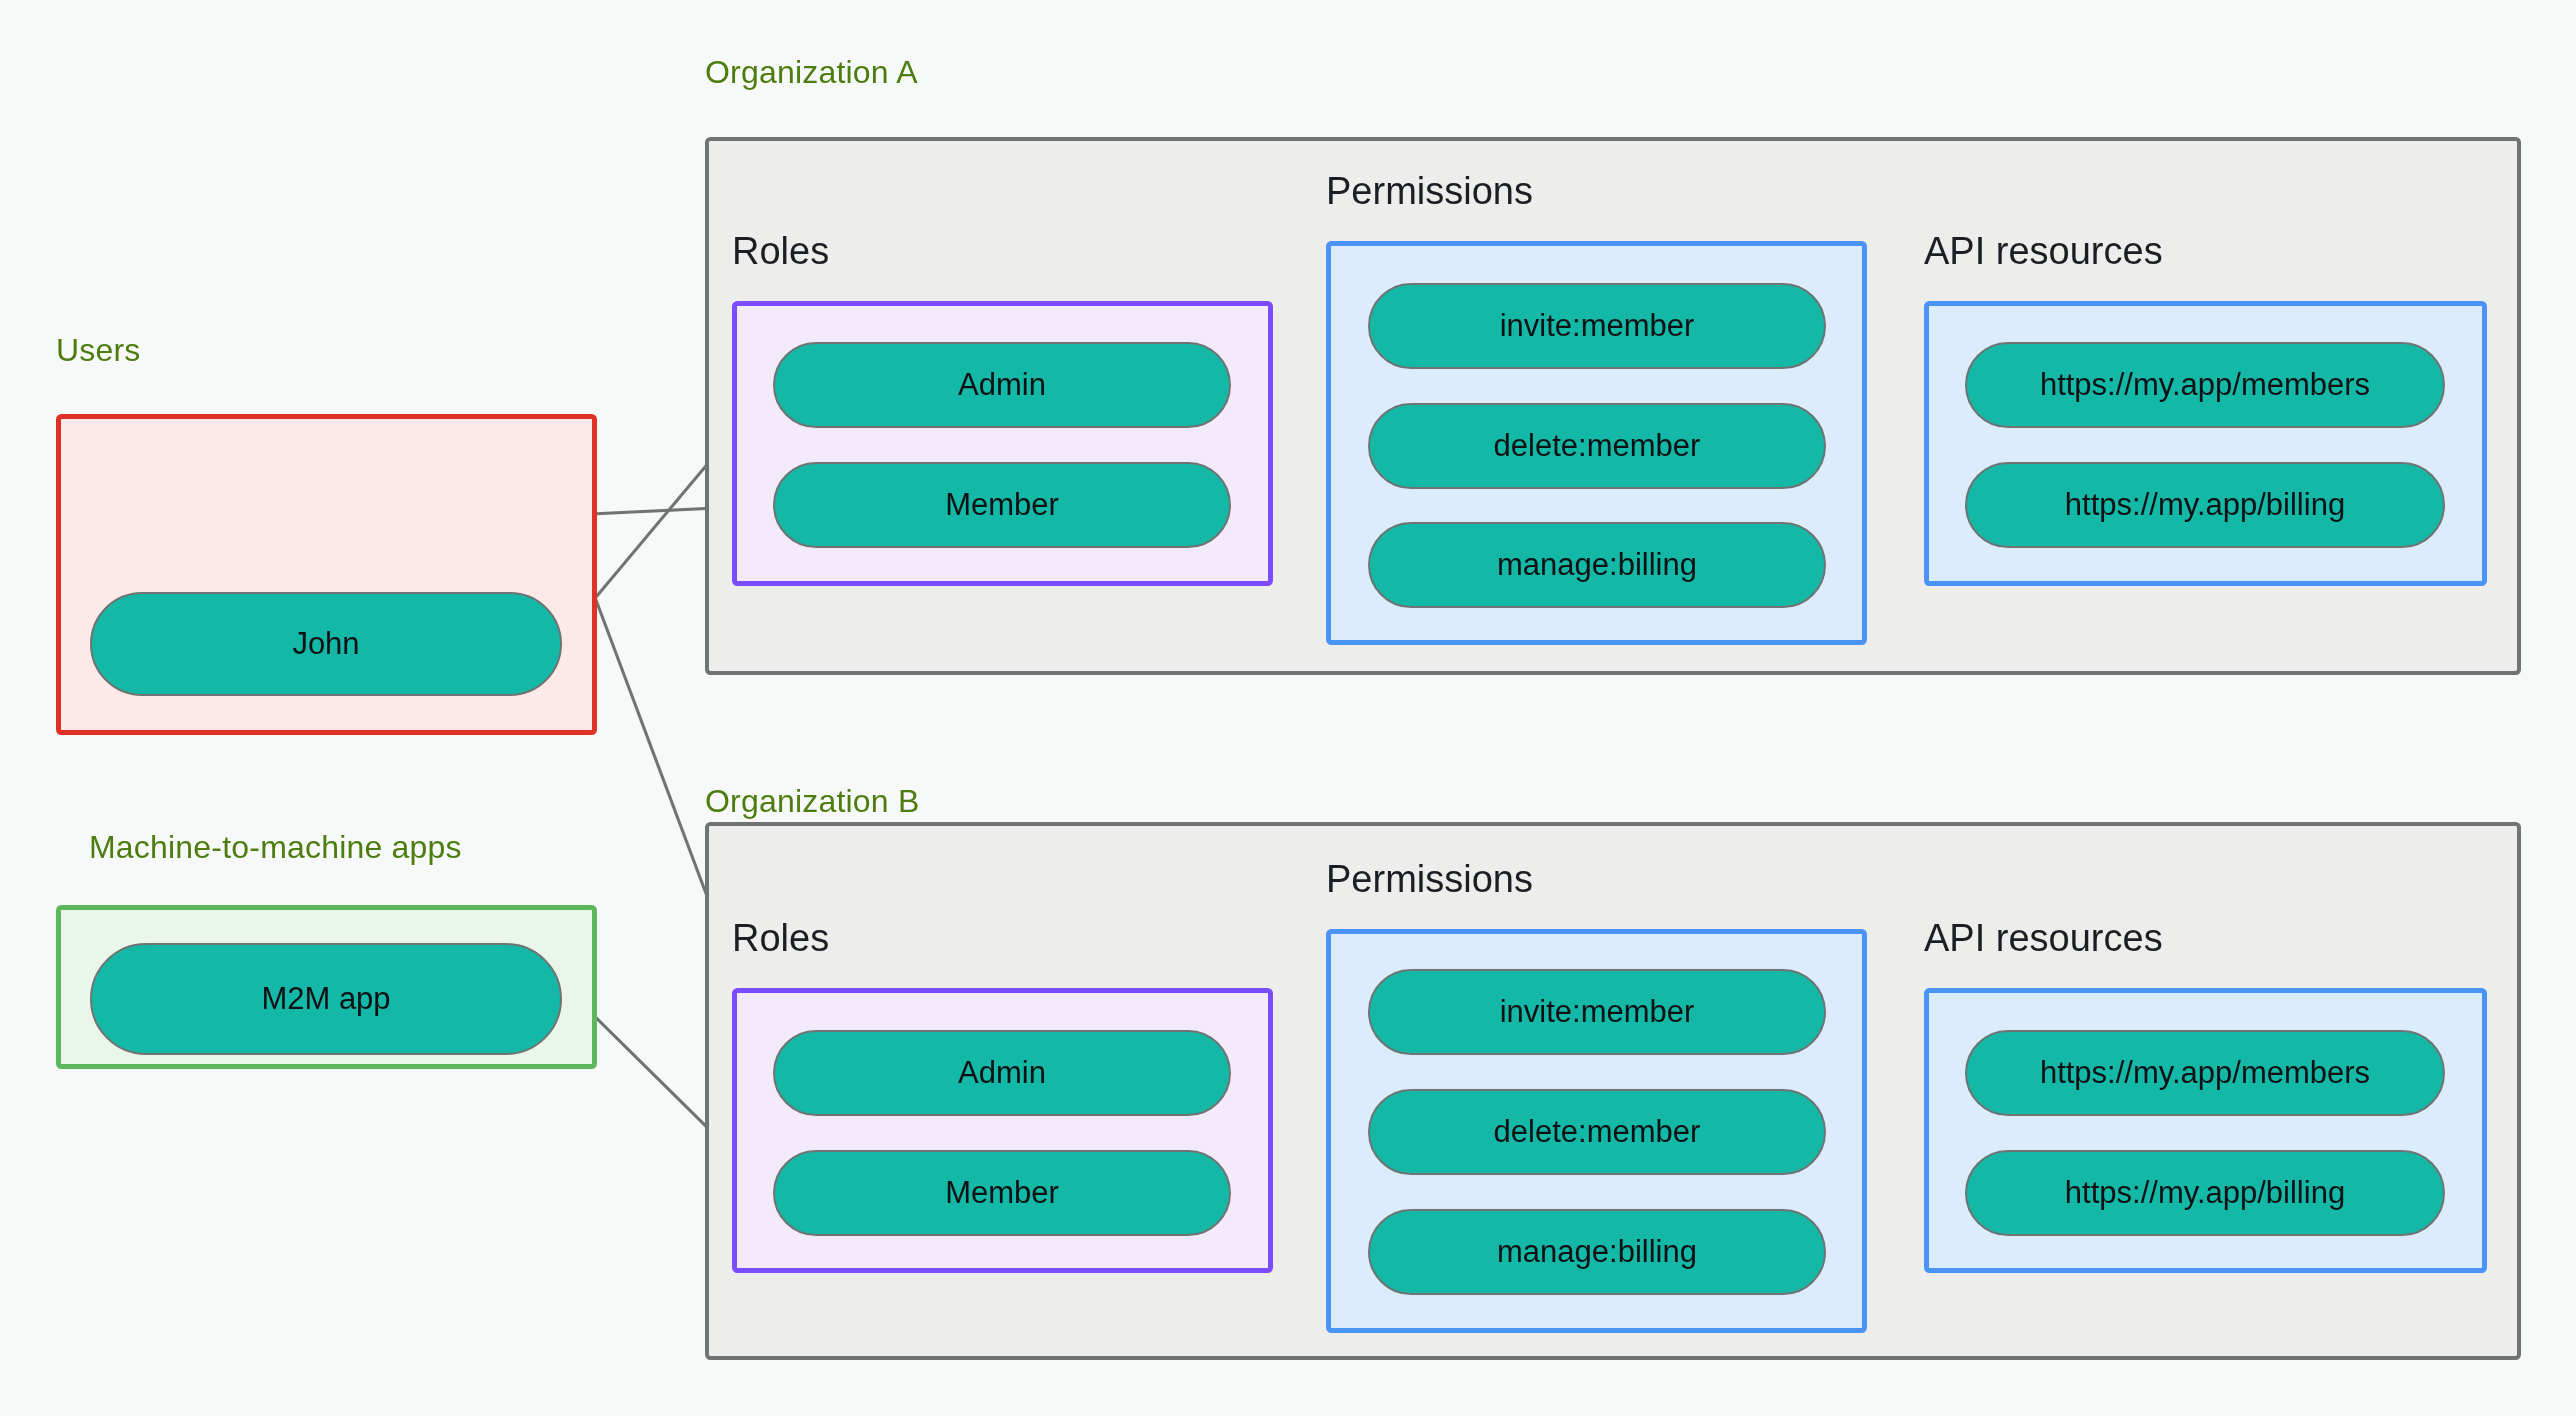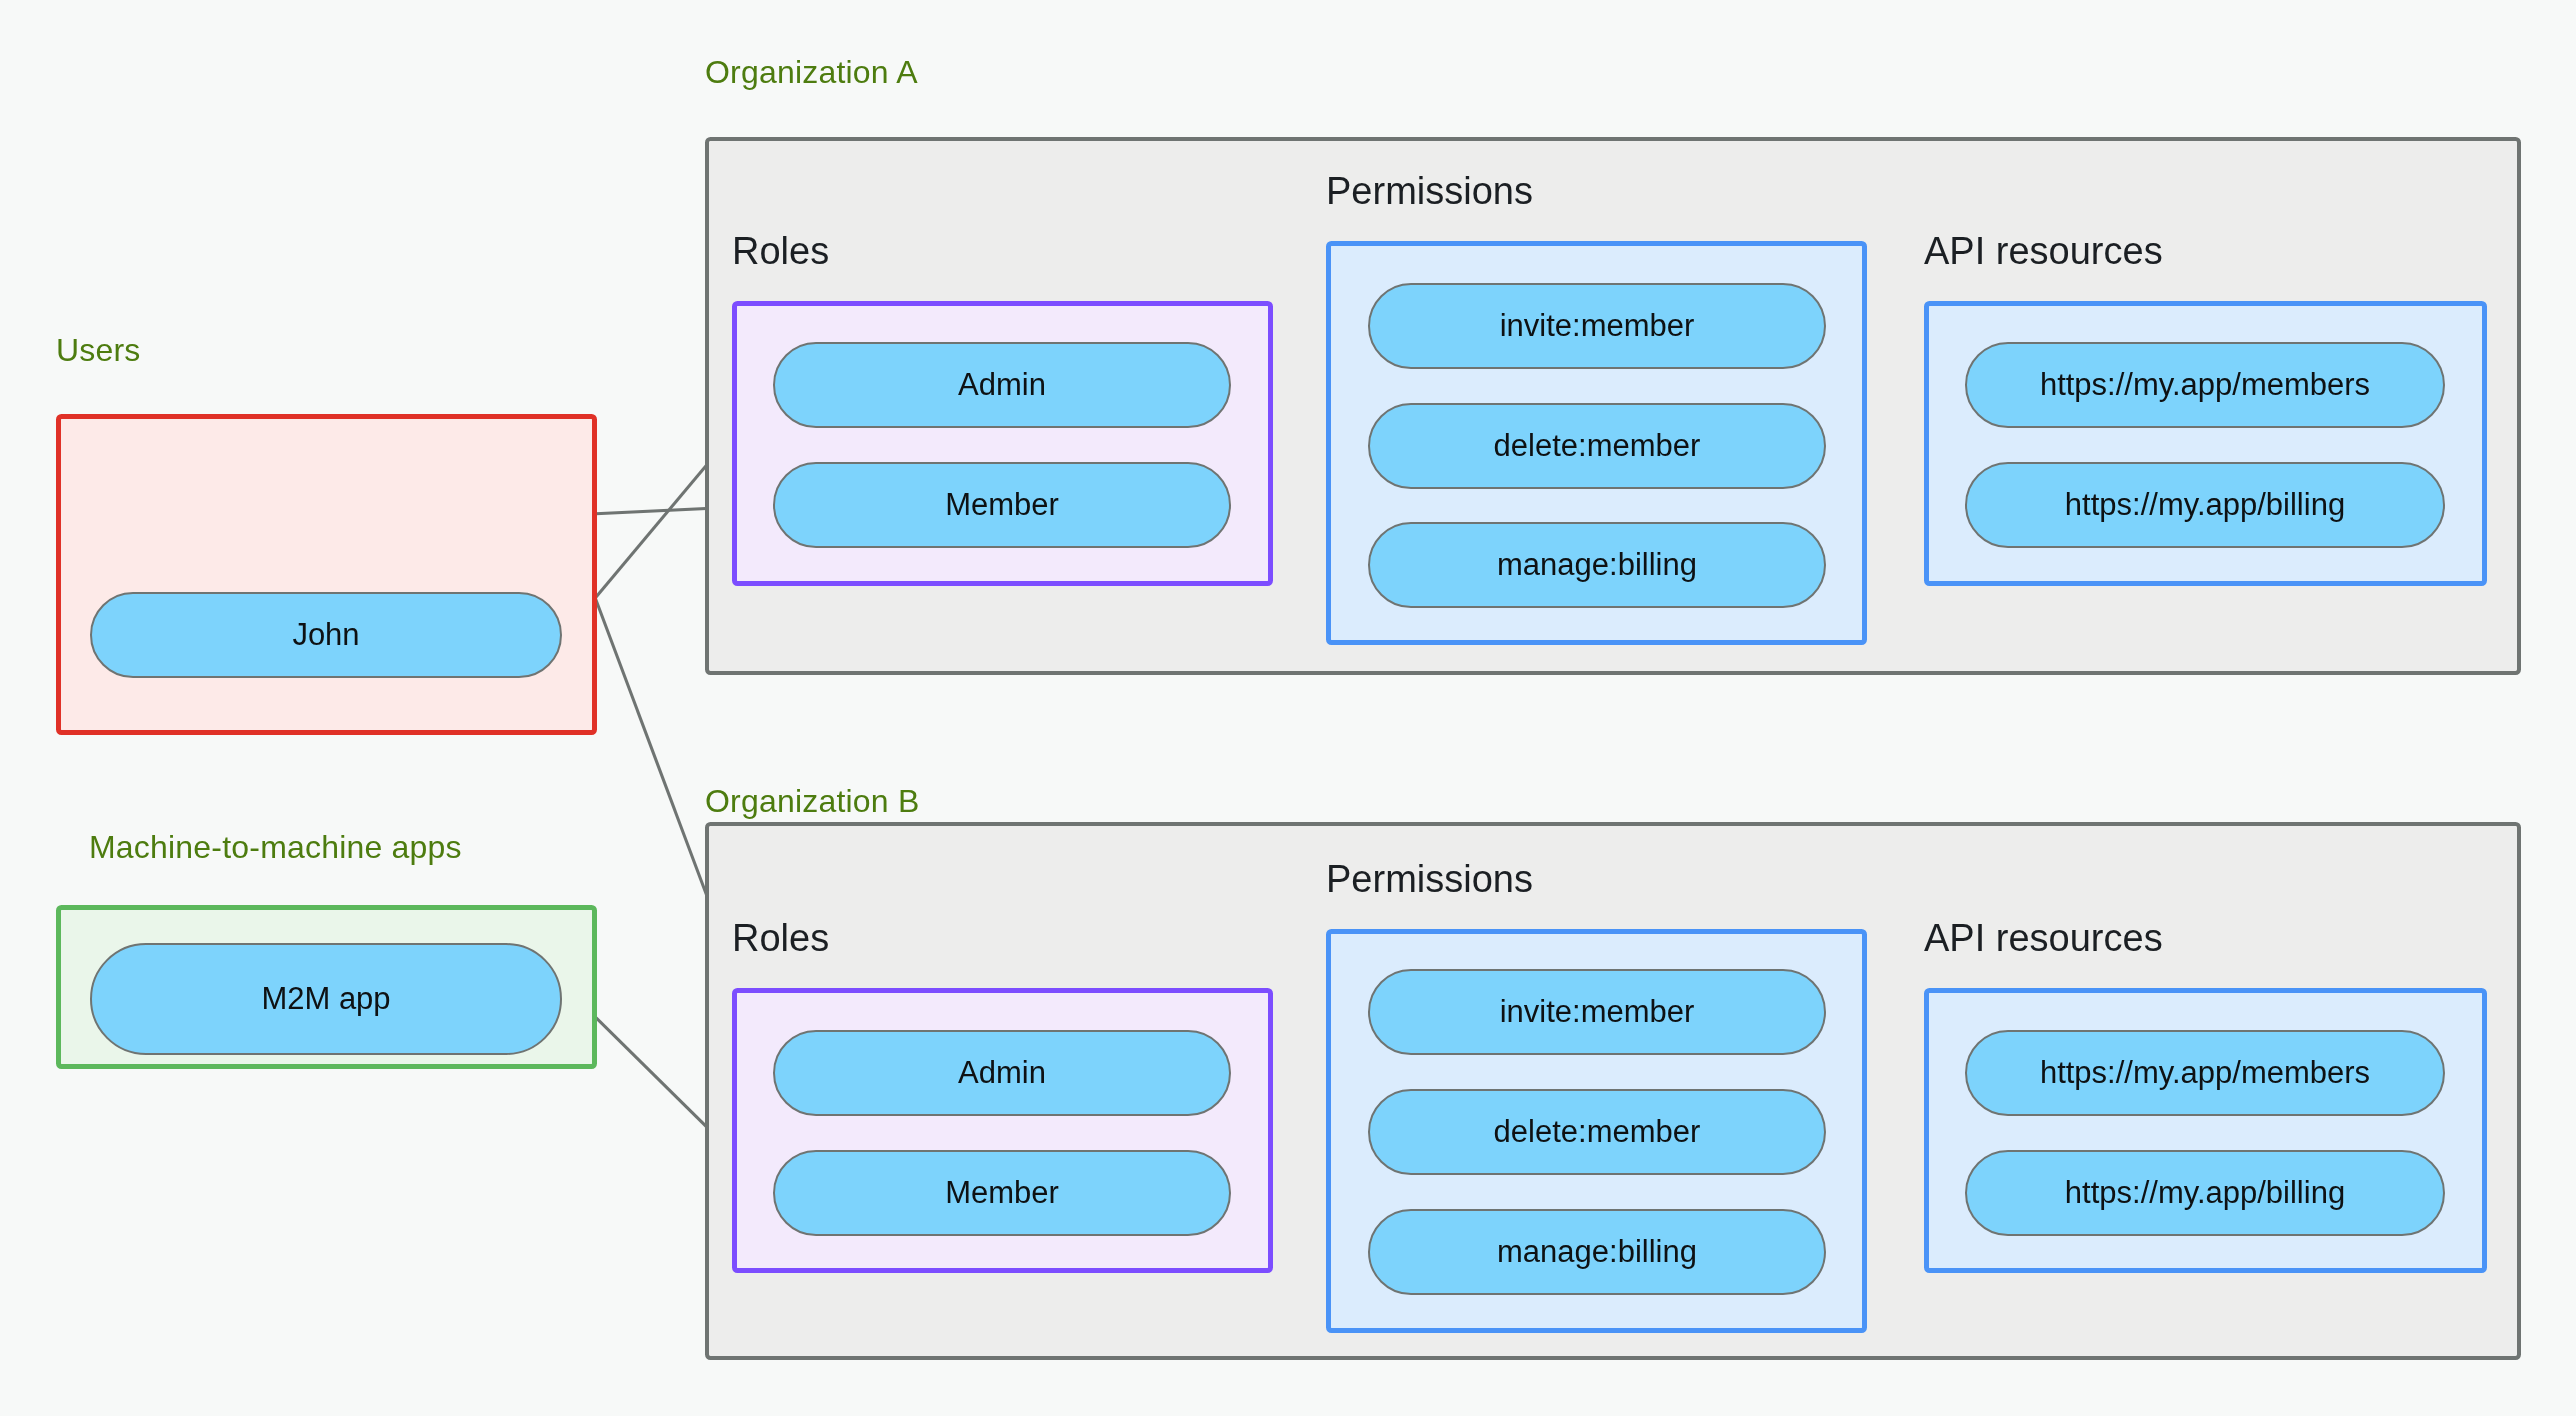--- a/index.html
+++ b/index.html
@@ -57,21 +57,21 @@
   .box.apis{
     background:#dbecfd;
     border:5.4px solid #4a93f7;
     border-radius:5.4px;
   }
 
   
   .pill{
     position:absolute;
     box-sizing:border-box;
-    background:#7dd3fc;
+    background:#14b8a6;
     border:2.7px solid #6f7472;
     border-radius:900px;
     display:flex;
     align-items:center;
     justify-content:center;
     font-size:31px;
     color:#0e1113;
     white-space:nowrap;
   }
 
@@ -126,21 +126,21 @@
     <circle cx="1518" cy="1257" r="11"></circle>
     <circle cx="1518" cy="1390" r="11"></circle>
     <circle cx="2181" cy="1191" r="11"></circle>
     <circle cx="2181" cy="1324" r="11"></circle>
   </svg>
 
   <div class="grp-label" style="left:56px;top:332px;">Users</div>
 
   <div class="box users" style="left:56px;top:414px;width:541px;height:321px;"></div>
 
-  <div class="pill" style="left:90px;top:592px;width:472px;height:86px;">John</div>
+  <div class="pill" style="left:90px;top:592px;width:472px;height:104px;">John</div>
 
   <div class="grp-label" style="left:56px;top:829px;margin-left:33px;">Machine-to-machine apps</div>
 
   <div class="box m2m" style="left:56px;top:905px;width:541px;height:164px;"></div>
 
   <div class="pill" style="left:90px;top:943px;width:472px;height:112px;">M2M app</div>
 
   <div class="grp-label" style="left:705px;top:54px;">Organization A</div>
 
   <div class="box org" style="left:705px;top:137px;width:1816px;height:538px;"></div>

